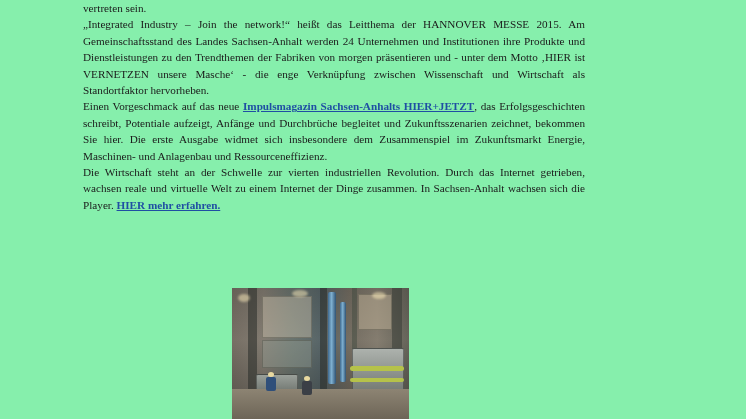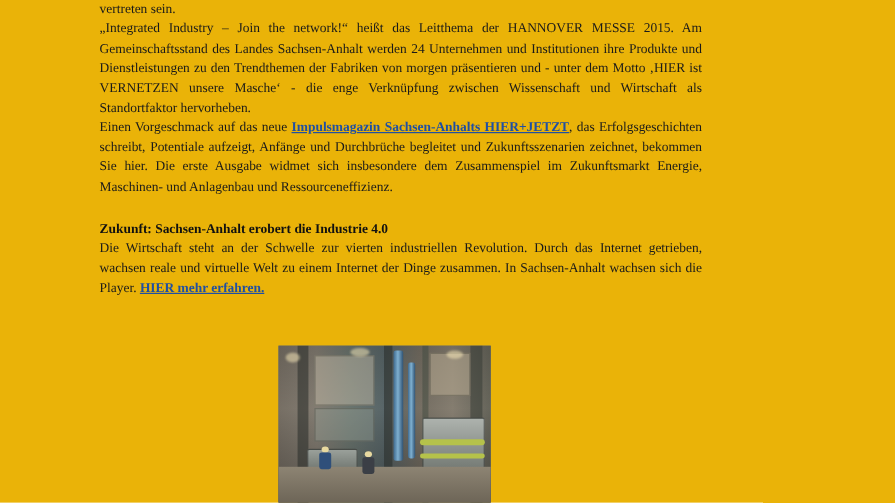--- a/index.html
+++ b/index.html
@@ -10,21 +10,21 @@
   body {
     width: 746px;
     height: 419px;
     overflow: hidden;
     font-family: "Liberation Serif", serif;
   }
   .page {
     position: relative;
     width: 746px;
     height: 419px;
-    background: #eab308;
+    background: #86efac;
   }
   .content {
     position: absolute;
     left: 83px;
     top: 0;
     width: 502px;
   }
   p.para {
     margin: 0;
     font-family: "Liberation Serif", serif;
@@ -142,21 +142,20 @@
     </p>
 
     <p class="para gap">
       <span>„Integrated Industry – Join the network!“ heißt das Leitthema der HANNOVER MESSE 2015. Am Gemeinschaftsstand des Landes Sachsen-Anhalt werden  24 Unternehmen und Institutionen ihre Produkte und Dienstleistungen zu den Trendthemen der Fabriken von morgen präsentieren und - unter dem Motto ‚HIER ist VERNETZEN unsere Masche‘ - die enge Verknüpfung zwischen Wissenschaft und Wirtschaft als Standortfaktor hervorheben.</span>
     </p>
 
     <p class="para gap">
       <span>Einen Vorgeschmack auf das neue </span><a class="link" href="#">Impulsmagazin Sachsen-Anhalts HIER+JETZT</a><span>, das Erfolgsgeschichten schreibt, Potentiale aufzeigt, Anfänge und Durchbrüche begleitet und Zukunftsszenarien zeichnet, bekommen Sie hier. Die erste Ausgabe widmet sich insbesondere dem Zusammenspiel im Zukunftsmarkt Energie, Maschinen- und Anlagenbau und Ressourceneffizienz.</span>
     </p>
 
-    <p class="heading" style="margin-top:19px;">Zukunft: Sachsen-Anhalt erobert die Industrie 4.0</p>
 
     <p class="para gap-small">
       <span>Die Wirtschaft steht an der Schwelle zur vierten industriellen Revolution. Durch das Internet getrieben, wachsen reale und virtuelle Welt zu einem Internet der Dinge zusammen. In Sachsen-Anhalt wachsen sich die Player. </span><a class="link-plain" href="#">HIER mehr erfahren.</a>
     </p>
 
   </div>
 
   <div class="figure">
     <div class="fig-inner"></div>
 

